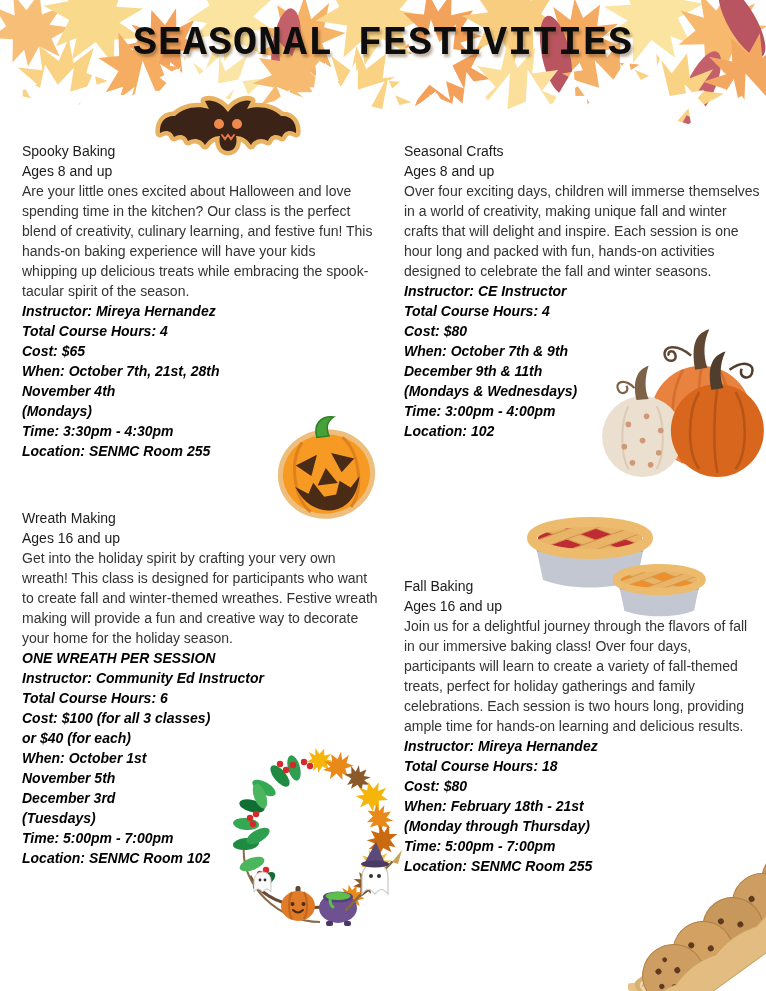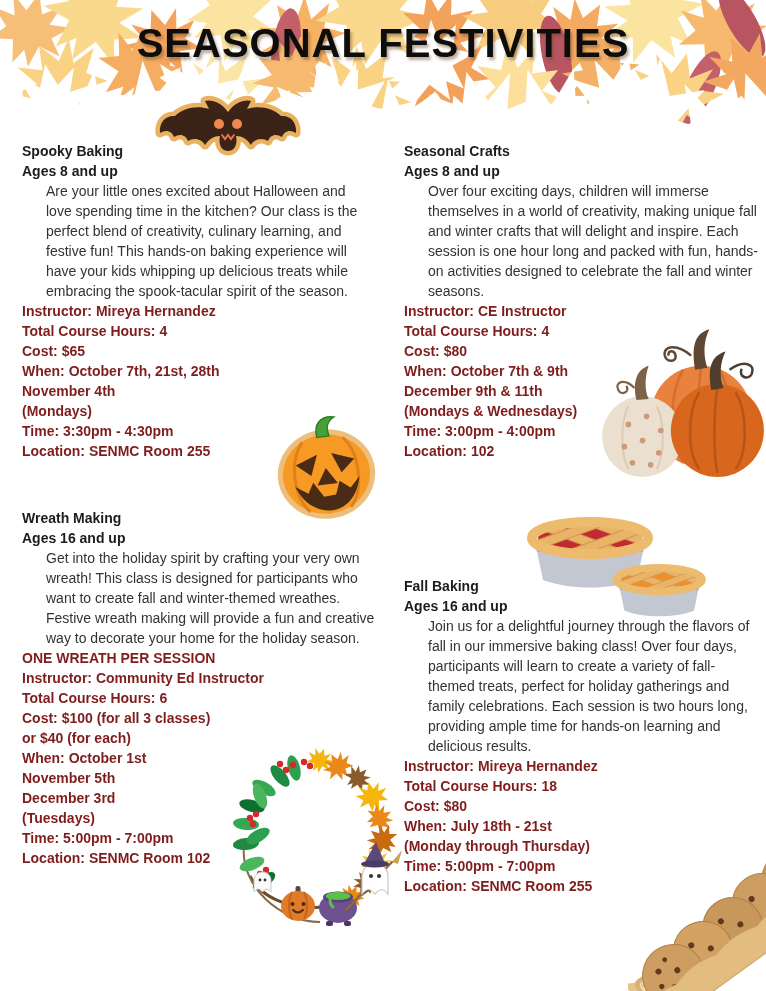--- a/index.html
+++ b/index.html
@@ -7,26 +7,26 @@
   .page {
     position:relative; width:766px; height:991px; background:#fff;
     overflow:hidden; font-family:"Liberation Sans", sans-serif; color:#2b2b2b;
   }
   .header { position:absolute; top:0; left:0; width:766px; height:152px; }
   .header svg { display:block; }
   .title {
     position:absolute; top:21px; left:0; width:766px; text-align:center;
     font-size:40px; font-weight:700; letter-spacing:1px; color:#0d0d0d;
     text-shadow:2px 3px 3px rgba(104,70,34,.45);
-    font-family:Liberation Sans, sans-serif;
+    font-family:Liberation Mono, monospace;
   }
   .sec { position:absolute; font-size:14px; line-height:20px; }
-  .sec .h { font-weight:700; color:#1c1c1c; }
-  .desc { color:#333333;margin-left:24px; }
-  .details .detail-line { font-weight:700; color:#7f1d1d; }
+  .sec .h { font-weight:400; color:#1c1c1c; }
+  .desc { color:#333333; }
+  .details .detail-line { font-weight:700; color:#000000;font-style:italic; }
   #sec-spooky  { left:22px;  top:141px; width:352px; }
   #sec-crafts  { left:404px; top:141px; width:356px; }
   #sec-wreath  { left:22px;  top:508px; width:356px; }
   #sec-fall    { left:404px; top:576px; width:356px; }
   .illo { position:absolute; }
   .illo-bat            { left:152px; top:92px;  width:152px; height:78px; }
   .illo-pumpkin-cookie { left:260px; top:408px; width:132px; height:118px; }
   .illo-pumpkins       { left:598px; top:303px; width:168px; height:174px; }
   .illo-pies           { left:510px; top:498px; width:218px; height:122px; }
   .illo-wreath         { left:220px; top:726px; width:188px; height:220px; }
@@ -334,20 +334,20 @@
   </section>
 
   <section class="sec" id="sec-fall">
     <div class="h">Fall Baking</div>
     <div class="h">Ages 16 and up</div>
     <div class="desc">Join us for a delightful journey through the flavors of fall in our immersive baking class! Over four days, participants will learn to create a variety of fall-themed treats, perfect for holiday gatherings and family celebrations. Each session is two hours long, providing ample time for hands-on learning and delicious results.</div>
     <div class="details">
         <div class="detail-line">Instructor: Mireya Hernandez</div>
         <div class="detail-line">Total Course Hours: 18</div>
         <div class="detail-line">Cost: $80</div>
-        <div class="detail-line">When: July 18th - 21st</div>
+        <div class="detail-line">When: February 18th - 21st</div>
         <div class="detail-line">(Monday through Thursday)</div>
         <div class="detail-line">Time: 5:00pm - 7:00pm</div>
         <div class="detail-line">Location: SENMC Room 255</div>
       </div>
   </section>
 
 </div>
 
 </body></html>

